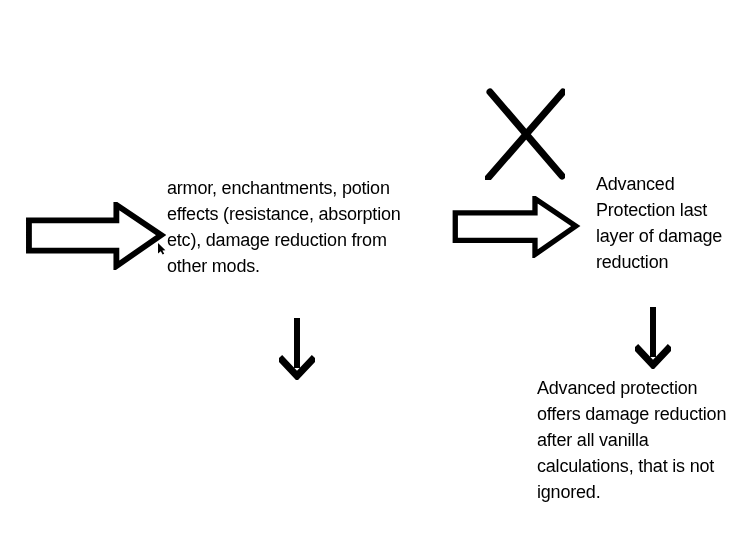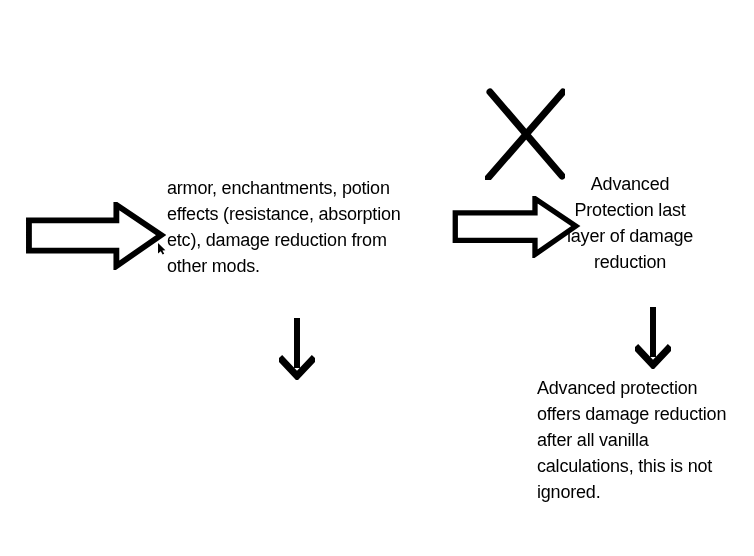--- a/index.html
+++ b/index.html
@@ -41,35 +41,35 @@
 
   <svg class="abs" style="left:485px; top:88px;" width="80" height="92" viewBox="0 0 80 92" aria-hidden="true">
     <line x1="5" y1="4" x2="77" y2="88" stroke="#000000" stroke-width="7" stroke-linecap="round"></line>
     <line x1="78" y1="4" x2="3" y2="90" stroke="#000000" stroke-width="7" stroke-linecap="round"></line>
   </svg>
 
   <svg class="abs" style="left:445px; top:196px;" width="141" height="62" viewBox="0 0 142 70" aria-hidden="true">
     <polygon points="3,19 93,19 93,3 139,34 93,66 93,50 3,50" fill="#ffffff" stroke="#000000" stroke-width="6" stroke-linejoin="miter"></polygon>
   </svg>
 
-  <div class="txt" style="left:567px; top:171px;text-align:center;">Advanced
+  <div class="txt" style="left:596px; top:171px;">Advanced
 Protection last
 layer of damage
 reduction</div>
 
   <svg class="abs" style="left:279px; top:316px;" width="36" height="64" viewBox="0 0 36 64" aria-hidden="true">
     <line x1="18" y1="2" x2="18" y2="52" stroke="#000000" stroke-width="6"></line>
     <polyline points="3,44 18,60 33,44" fill="none" stroke="#000000" stroke-width="7" stroke-linejoin="miter" stroke-linecap="square"></polyline>
   </svg>
 
   <svg class="abs" style="left:635px; top:305px;" width="36" height="64" viewBox="0 0 36 64" aria-hidden="true">
     <line x1="18" y1="2" x2="18" y2="52" stroke="#000000" stroke-width="6"></line>
     <polyline points="3,44 18,60 33,44" fill="none" stroke="#000000" stroke-width="7" stroke-linejoin="miter" stroke-linecap="square"></polyline>
   </svg>
 
 
   <div class="txt" style="left:537px; top:375px;">Advanced protection
 offers damage reduction
 after all vanilla
-calculations, this is not
+calculations, that is not
 ignored.</div>
 
 </div>
 
 </body></html>

